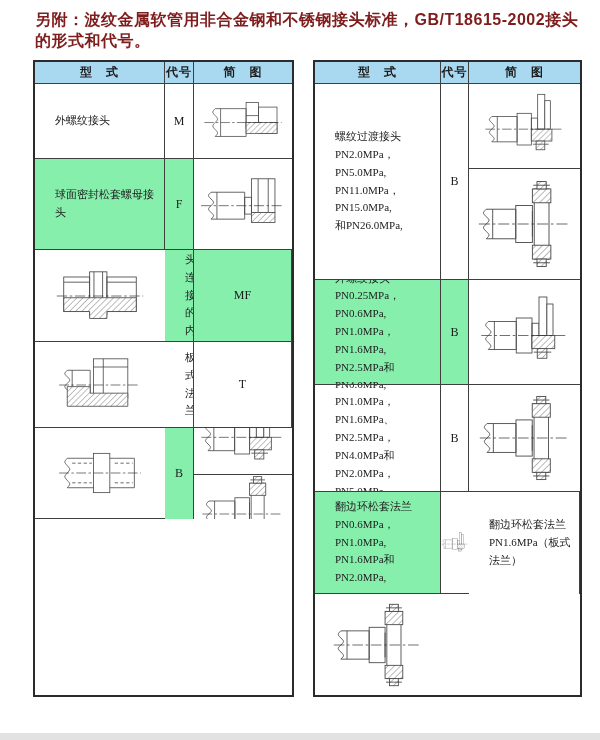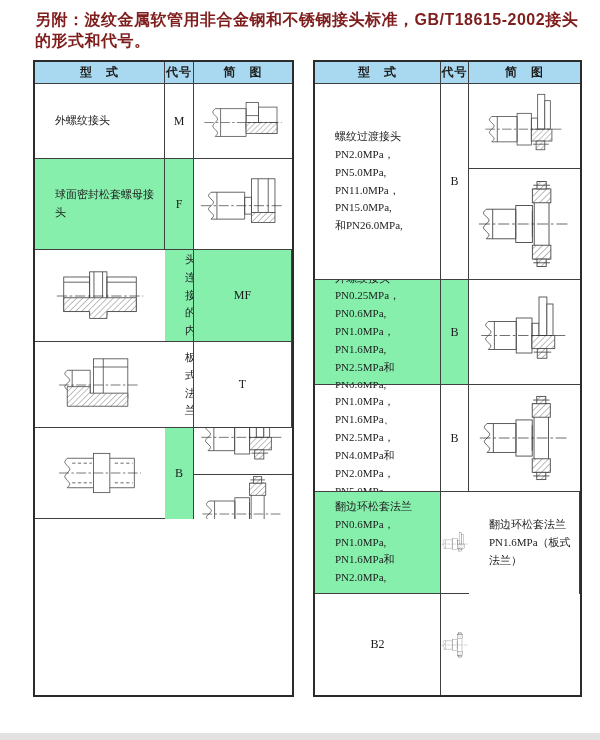--- a/index.html
+++ b/index.html
@@ -267,21 +267,20 @@
 PN0.6MPa，PN1.0MPa,
 PN1.6MPa和PN2.0MPa,</div>
       <div class="cell diacell lastcol">
         <svg class="dia" style="width:92px;height:82px">
             <use href="#dia-fl-top"></use>
           </svg>
       </div>
 
       <div class="cell type lastrow">翻边环松套法兰
 PN1.6MPa（板式法兰）</div>
-      <div class="cell code lastrow">B2</div>
       <div class="cell diacell lastcol lastrow">
         <svg class="dia" style="width:92px;height:88px">
             <use href="#dia-fl-sym"></use>
           </svg>
       </div>
     </div>
 
   </div>
 
   <div class="botstrip"></div>

